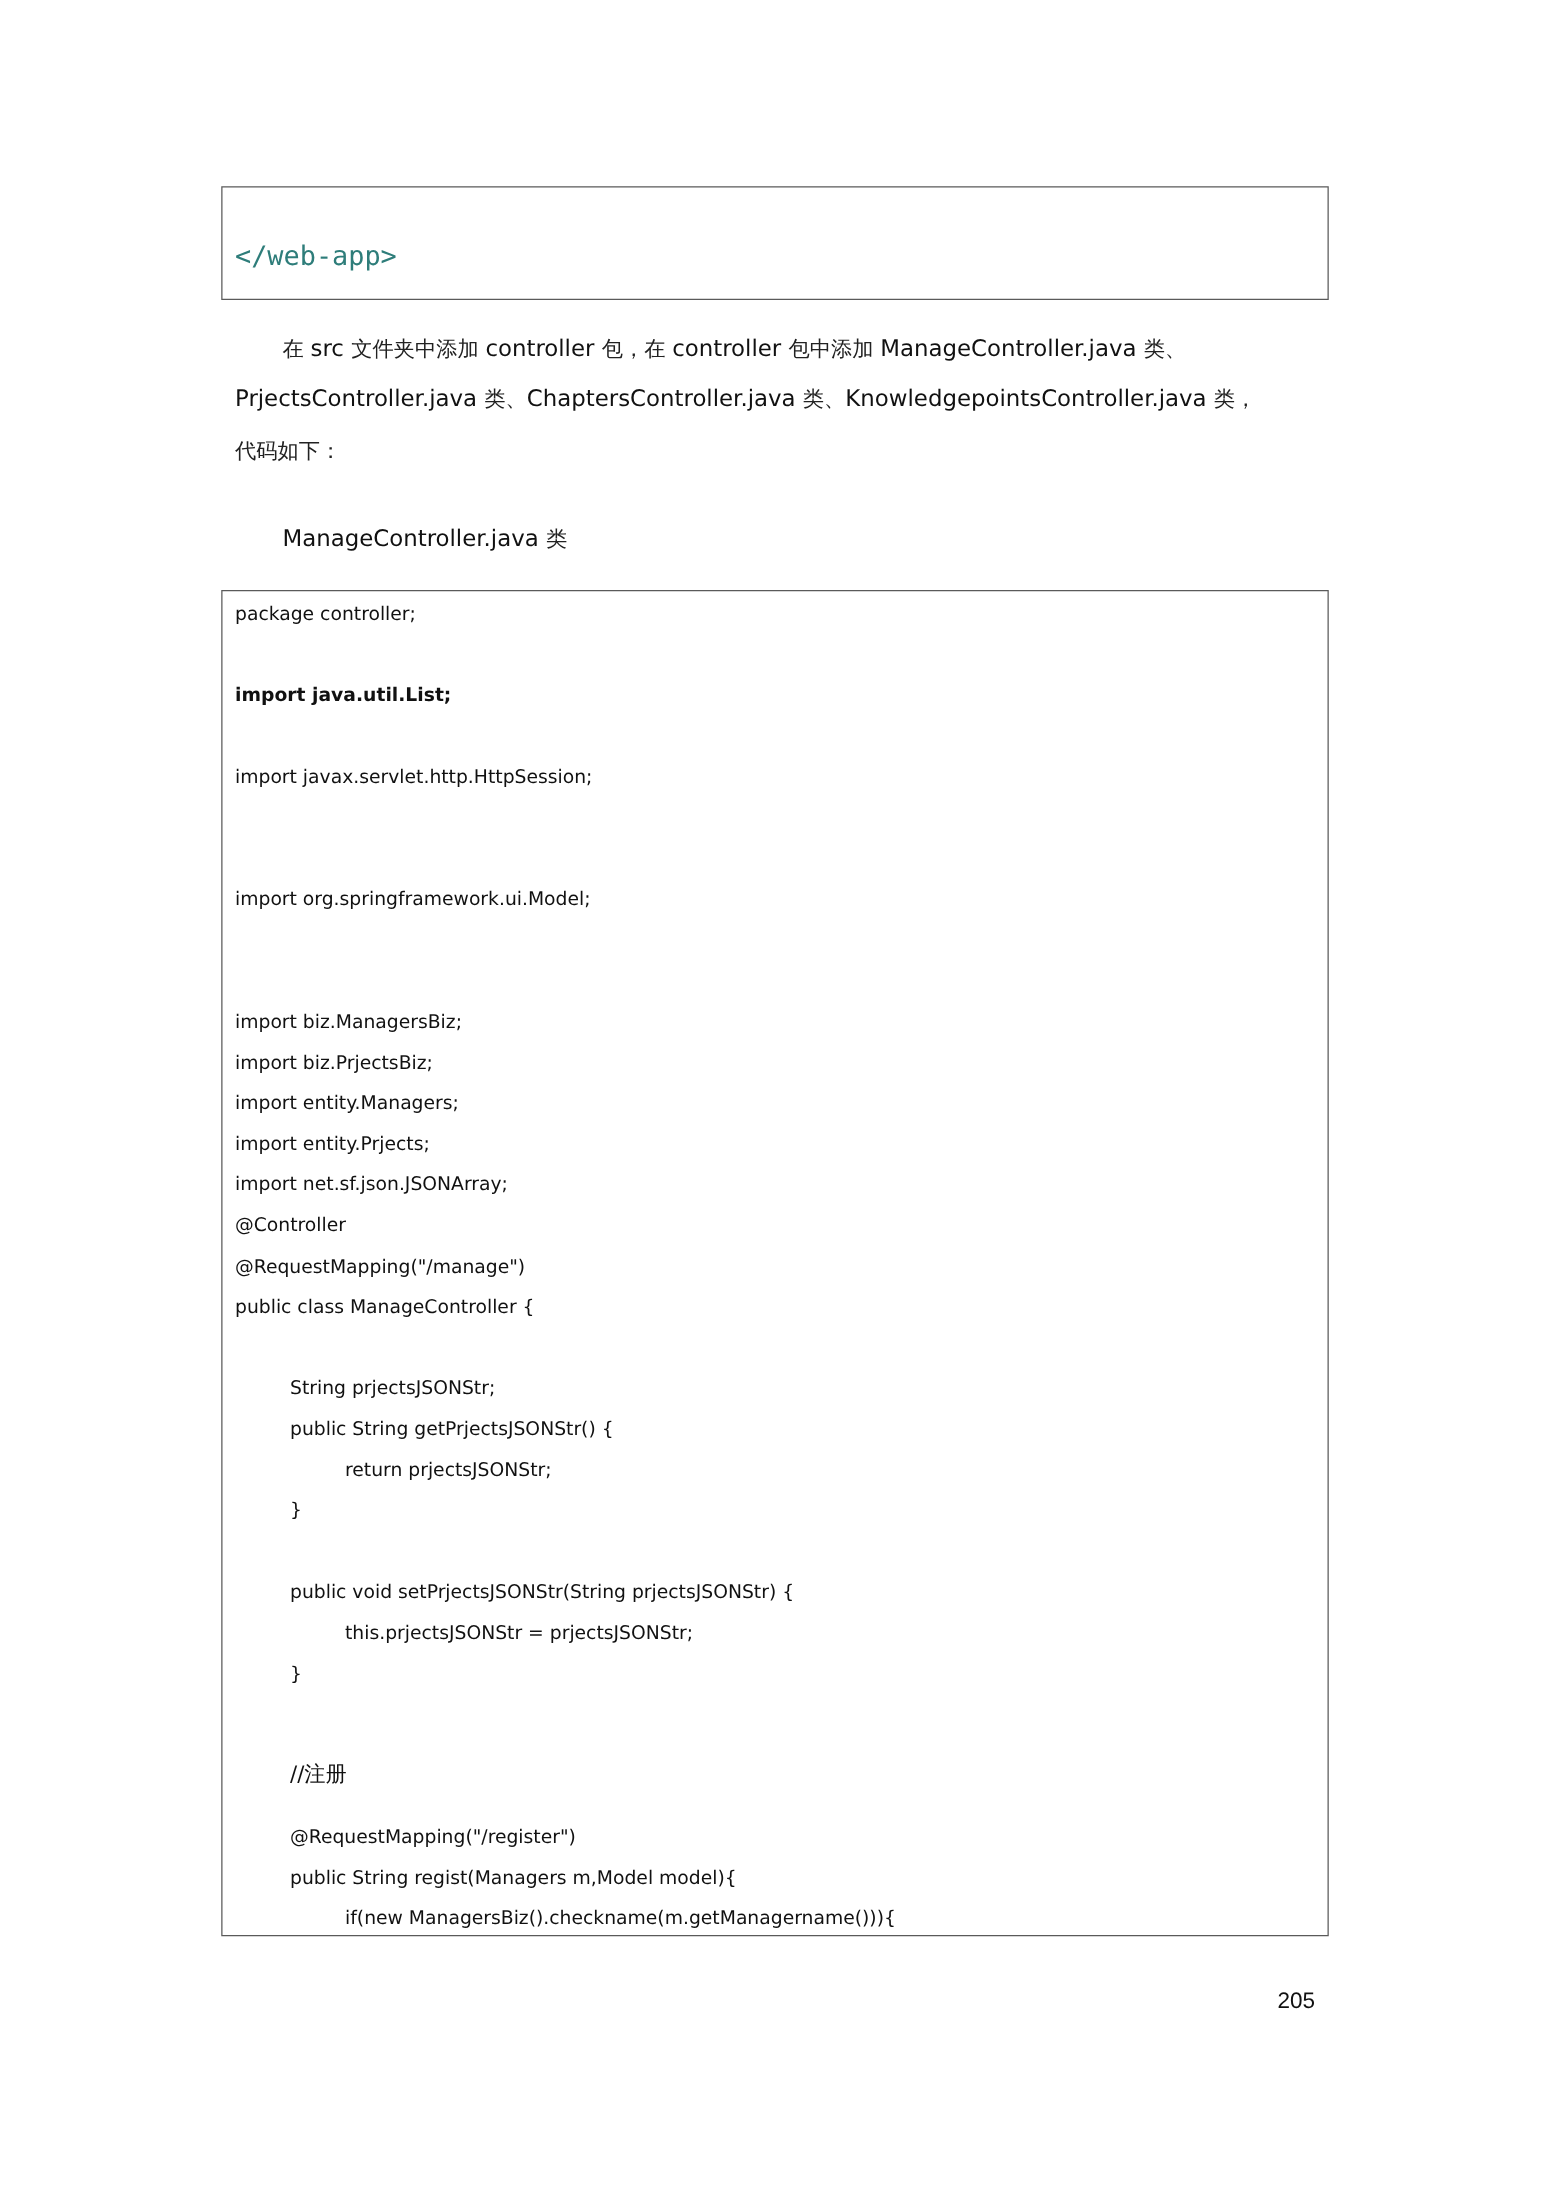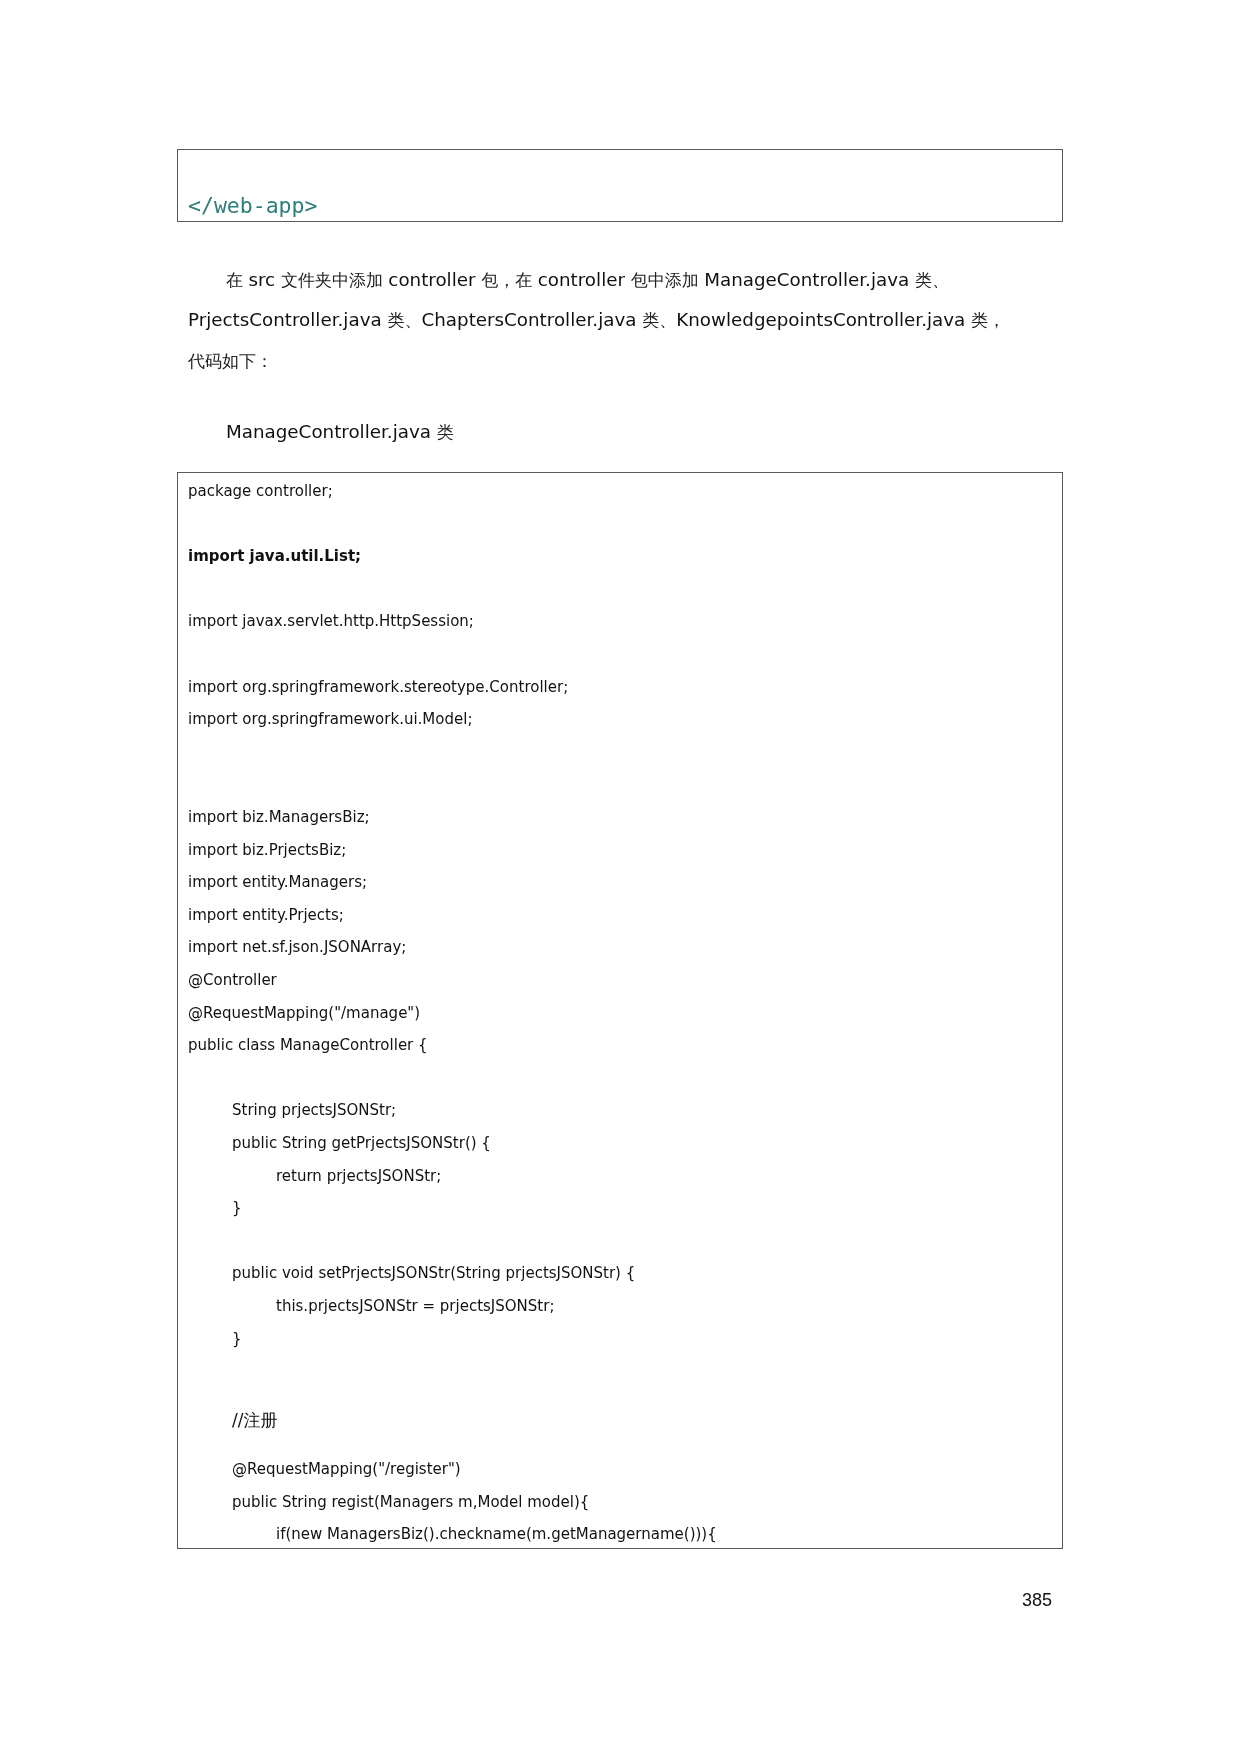--- a/index.html
+++ b/index.html
@@ -5,21 +5,21 @@
     html, body { margin: 0; padding: 0; background: #ffffff; }
     body {
       width: 1240px; height: 1753px; position: relative; overflow: hidden;
       font-family: "DejaVu Sans", sans-serif; color: #111111;
     }
     .box {
       position: absolute; left: 177px; width: 886px;
       border: 1.5px solid #5a5a5a; box-sizing: border-box;
       background: #ffffff;
     }
-    #box-top { top: 149px; height: 73px; padding-left: 24px; }
+    #box-top { top: 149px; height: 91px; padding-left: 24px; }
     .xml-tag {
       position: absolute; left: 10px; top: 42px;
       font-family: "DejaVu Sans Mono", monospace; font-size: 21.5px;
       color: #2e7d7a; white-space: pre; line-height: 28px;
     }
     .para {
       position: absolute; left: 188px; font-size: 18.3px; white-space: pre;
       line-height: 24px;
     }
     .cjk { font-family: "DejaVu Serif", serif; font-size: 17px; color: #222; }
@@ -47,21 +47,20 @@
 <div id="para-1" class="para"><span class="cjk">在 </span><span>src </span><span class="cjk">文件夹中添加 </span><span>controller </span><span class="cjk">包，在 </span><span>controller </span><span class="cjk">包中添加 </span><span>ManageController.java </span><span class="cjk">类、</span></div>
 <div id="para-2" class="para"><span>PrjectsController.java </span><span class="cjk">类、</span><span>ChaptersController.java </span><span class="cjk">类、</span><span>KnowledgepointsController.java </span><span class="cjk">类，</span></div>
 <div id="para-3" class="para"><span class="cjk">代码如下：</span></div>
 
 <div id="file-label" class="para"><span>ManageController.java </span><span class="cjk">类</span></div>
 
 <div id="box-code" class="box">
     <div class="code-line" style="top: 6px; left: 10px;">package controller;</div>
     <div class="code-line" style="top: 71.2px; left: 10px; font-weight: bold;">import java.util.List;</div>
     <div class="code-line" style="top: 136.4px; left: 10px;">import javax.servlet.http.HttpSession;</div>
-    <div class="code-line" style="top: 201.6px; left: 10px;">import org.springframework.stereotype.Controller;</div>
     <div class="code-line" style="top: 234.2px; left: 10px;">import org.springframework.ui.Model;</div>
     <div class="code-line" style="top: 332px; left: 10px;">import biz.ManagersBiz;</div>
     <div class="code-line" style="top: 364.6px; left: 10px;">import biz.PrjectsBiz;</div>
     <div class="code-line" style="top: 397.2px; left: 10px;">import entity.Managers;</div>
     <div class="code-line" style="top: 429.8px; left: 10px;">import entity.Prjects;</div>
     <div class="code-line" style="top: 462.4px; left: 10px;">import net.sf.json.JSONArray;</div>
     <div class="code-line" style="top: 495px; left: 10px;">@Controller</div>
     <div class="code-line" style="top: 527.6px; left: 10px;">@RequestMapping("/manage")</div>
     <div class="code-line" style="top: 560.2px; left: 10px;">public class ManageController {</div>
     <div class="code-line" style="top: 625.4px; left: 54px;">String prjectsJSONStr;</div>
@@ -70,13 +69,13 @@
     <div class="code-line" style="top: 723.2px; left: 54px;">}</div>
     <div class="code-line" style="top: 788.4px; left: 54px;">public void setPrjectsJSONStr(String prjectsJSONStr) {</div>
     <div class="code-line" style="top: 821px; left: 98px;">this.prjectsJSONStr = prjectsJSONStr;</div>
     <div class="code-line" style="top: 853.6px; left: 54px;">}</div>
     <div class="code-line" style="top: 935.1px; left: 54px; font-size: 17px;">//注册</div>
     <div class="code-line" style="top: 984px; left: 54px;">@RequestMapping("/register")</div>
     <div class="code-line" style="top: 1049.2px; left: 98px;">if(new ManagersBiz().checkname(m.getManagername())){</div>
     <div class="code-line" style="top: 1016.6px; left: 54px;">public String regist(Managers m,Model model){</div>
   </div>
 
-<div class="page-number">385</div>
+<div class="page-number">205</div>
 
 </body></html>

